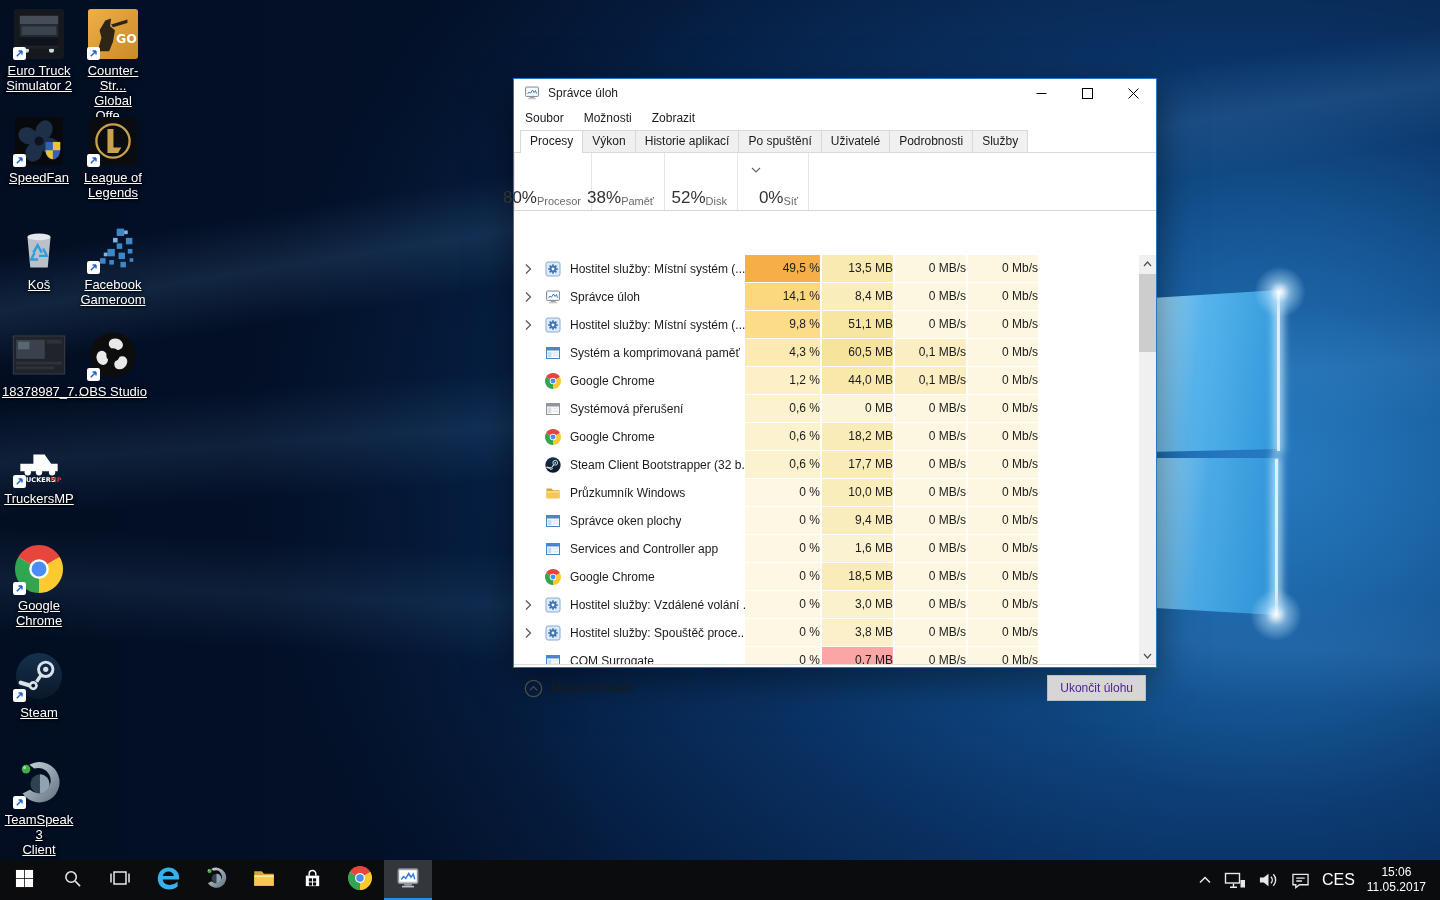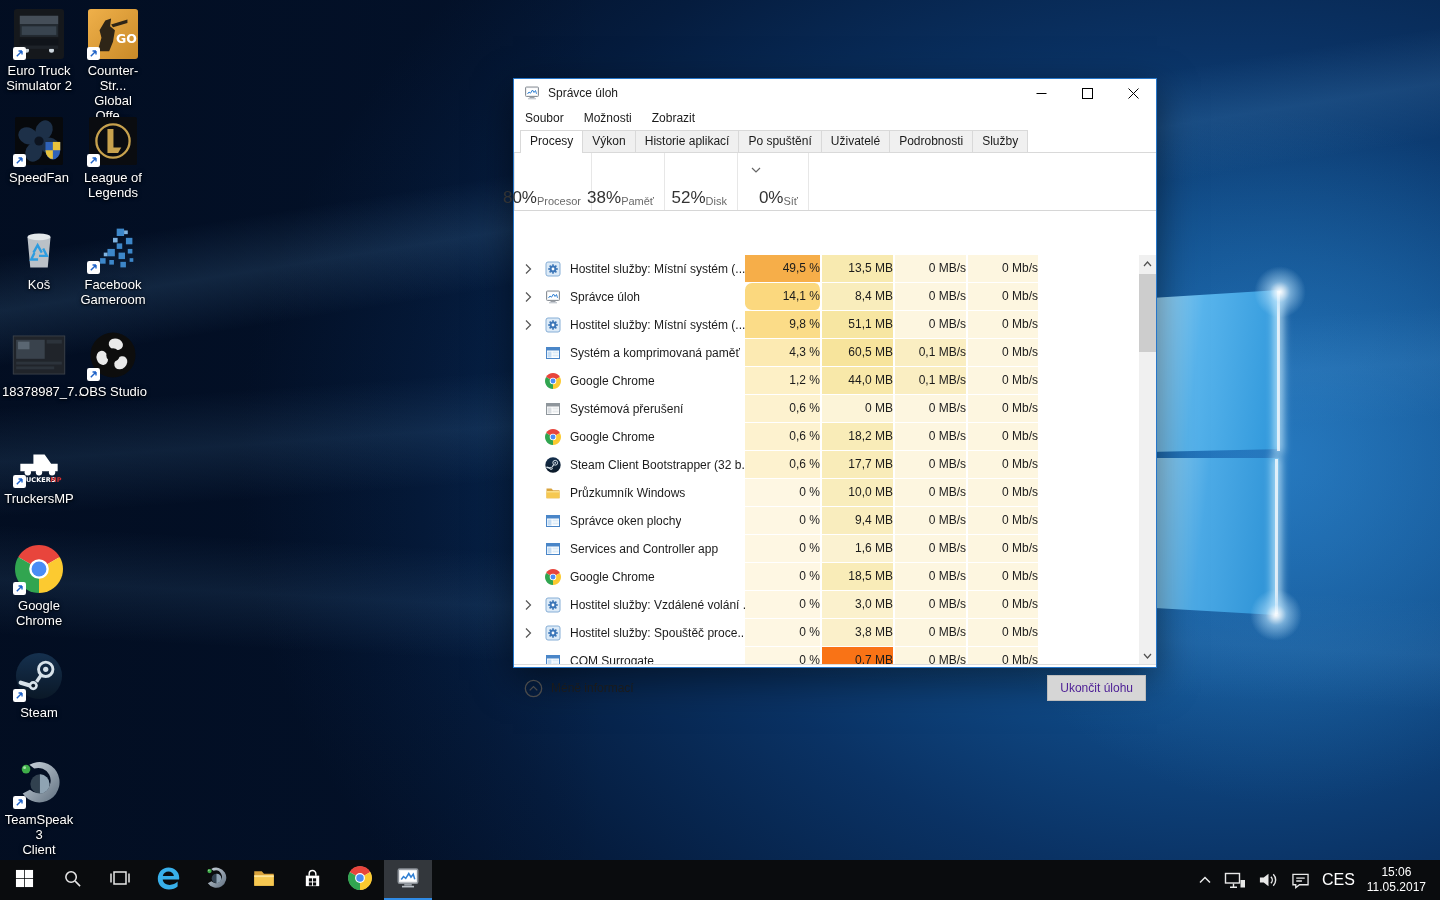--- a/index.html
+++ b/index.html
@@ -35,21 +35,21 @@
   .glint.g2 { left:1250px; top:589px; }
 
   
   #desktop-icons { position:absolute; left:2px; top:0; width:150px; height:860px; }
   .dicon { position:absolute; width:74px; text-align:center; cursor:default; }
   .dicon-img { position:relative; height:52px; display:flex; align-items:center; justify-content:center; }
   .dicon-img svg.main { display:block; }
   .sc { position:absolute; left:11px; bottom:0; width:13px; height:13px; }
   .sc svg { display:block; width:13px; height:13px; }
   .dicon-label { margin-top:3px; font-size:13px; line-height:15px; color:#fff;
-    text-shadow:0 1px 2px rgba(0,0,0,.95), 0 0 4px rgba(0,0,0,.6); white-space:pre-line; }
+    text-shadow:0 1px 2px rgba(0,0,0,.95), 0 0 4px rgba(0,0,0,.6); white-space:pre-line;text-decoration:underline; }
 
   
   .tm-window { position:absolute; left:513px; top:78px; width:644px; height:590px;
     background:#fff; border:1px solid #2676c9; box-shadow:0 12px 36px rgba(0,0,0,.5);
     font-size:12px; color:#1b1b1b; z-index:10; }
   .titlebar { height:28px; display:flex; align-items:center; padding-left:10px; }
   .t-icon { width:16px; height:16px; margin-right:8px; }
   .t-icon svg { display:block; }
   .t-title { font-size:12px; }
   .controls { margin-left:auto; display:flex; height:100%; }
@@ -486,21 +486,21 @@
                 <svg class="main" width="16" height="16" viewBox="0 0 16 16">
                   <rect x="1.5" y="2" width="13" height="9.5" rx="1" fill="#e8eaec" stroke="#8a9097"></rect>
                   <rect x="2.8" y="3.2" width="10.4" height="7" fill="#fff"></rect>
                   <polyline points="3.5,9 5,7 6.5,8.2 8.5,5 10,7.5 11.5,5.5 12.5,8.8" fill="none" stroke="#2f7fd3" stroke-width="1"></polyline>
                   <rect x="5.5" y="11.8" width="5" height="1.3" fill="#9aa0a7"></rect>
                   <rect x="4" y="13.2" width="8" height="1.1" fill="#b9bfc6"></rect>
                 </svg>
               </span>
               <span class="p-name">Správce úloh</span>
             </div>
-            <div class="c-val c-cpu" style="background: rgb(251, 216, 126); border-radius: 7px;">14,1 %</div>
+            <div class="c-val c-cpu" style="background: rgb(251, 216, 126);">14,1 %</div>
             <div class="c-val c-mem" style="background: rgb(249, 237, 188);">8,4 MB</div>
             <div class="c-val c-disk" style="background: rgb(253, 246, 224);">0 MB/s</div>
             <div class="c-val c-net" style="background: rgb(253, 246, 224);">0 Mb/s</div>
             <div class="c-fill"></div>
           </div>
           <div class="t-row">
             <div class="c-name">
               <span class="expand">
                 <svg width="8" height="12" viewBox="0 0 8 12">
                   <polyline points="2,1.5 6.5,6 2,10.5" fill="none" stroke="#555" stroke-width="1.2"></polyline>
@@ -780,21 +780,21 @@
                   <rect x="1.5" y="2.5" width="13" height="11" fill="#fff" stroke="#4a86c8"></rect>
                   <rect x="1.5" y="2.5" width="13" height="3" fill="#4a86c8"></rect>
                   <rect x="2.5" y="6.5" width="4" height="6" fill="#c3dcf3"></rect>
                   <rect x="7.5" y="6.5" width="6" height="2" fill="#dcebf8"></rect>
                   <rect x="7.5" y="9.5" width="6" height="2" fill="#dcebf8"></rect>
                 </svg>
               </span>
               <span class="p-name">COM Surrogate</span>
             </div>
             <div class="c-val c-cpu" style="background: rgb(254, 247, 227);">0 %</div>
-            <div class="c-val c-mem" style="background: #f97316;">0,7 MB</div>
+            <div class="c-val c-mem" style="background: #fca5a5;">0,7 MB</div>
             <div class="c-val c-disk" style="background: rgb(253, 246, 224);">0 MB/s</div>
             <div class="c-val c-net" style="background: rgb(253, 246, 224);">0 Mb/s</div>
             <div class="c-fill"></div>
           </div>
         </div>
       <div class="scrollbar">
         <span class="sb-btn sb-up">
           <svg width="9" height="6" viewBox="0 0 9 6">
               <polyline points="1,5 4.5,1 8,5" fill="none" stroke="#505050" stroke-width="1.2"></polyline>
             </svg>

